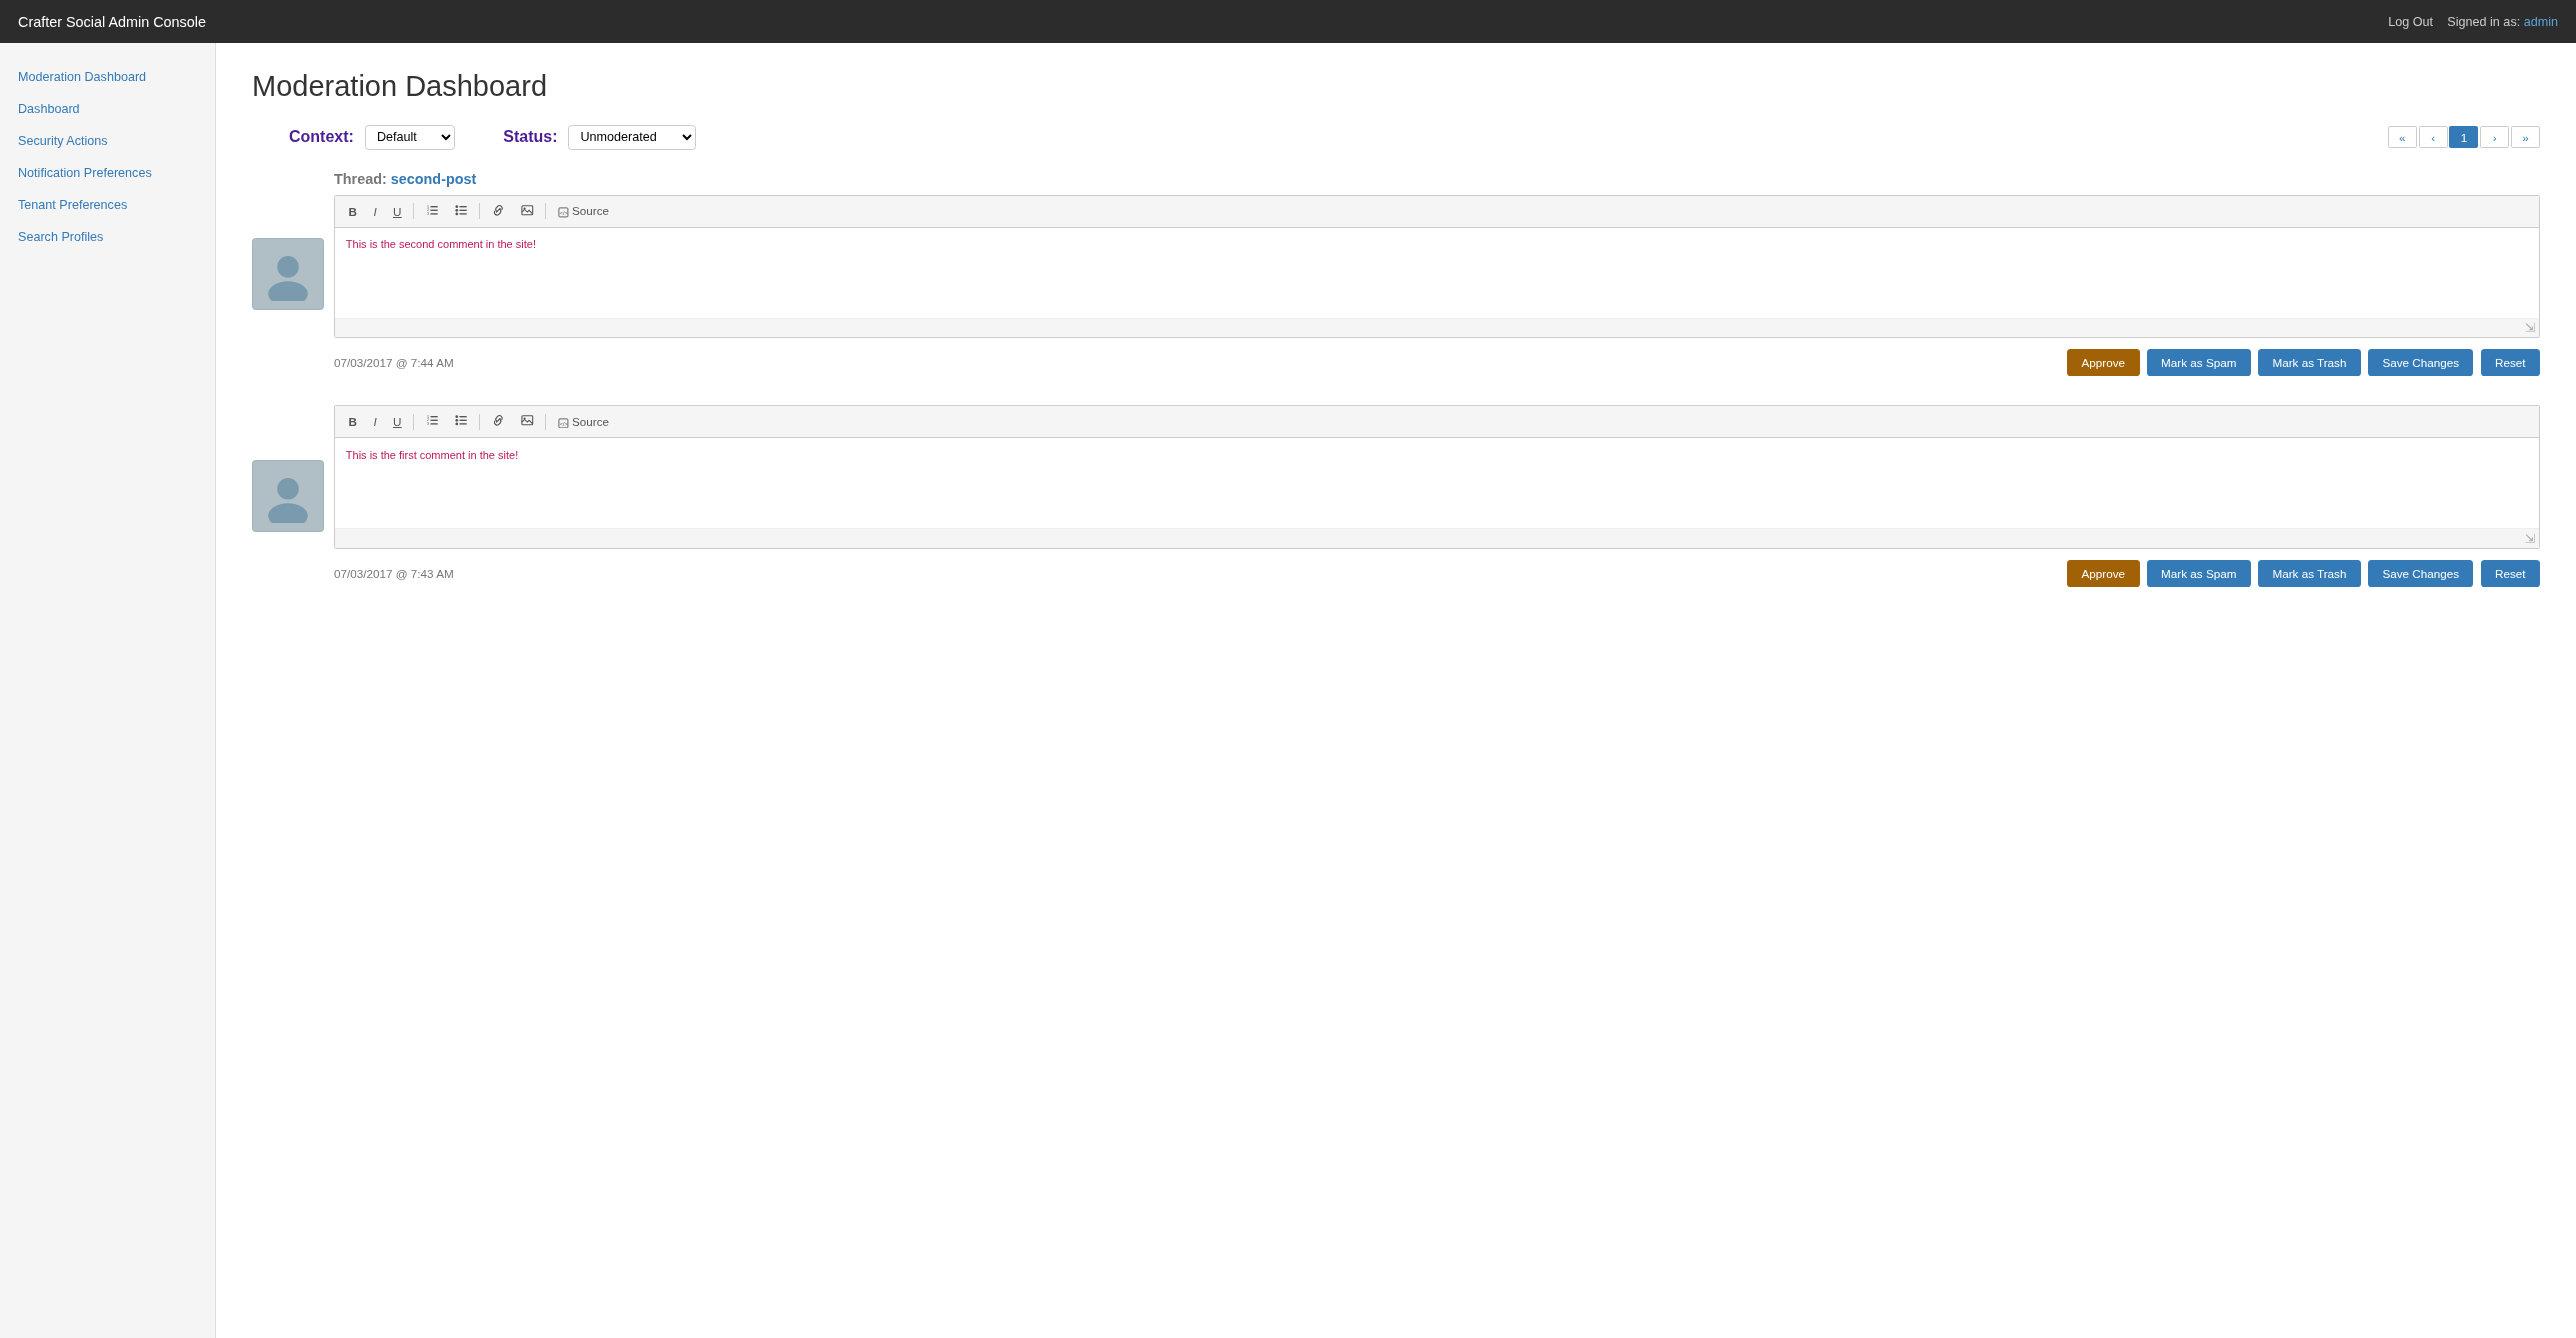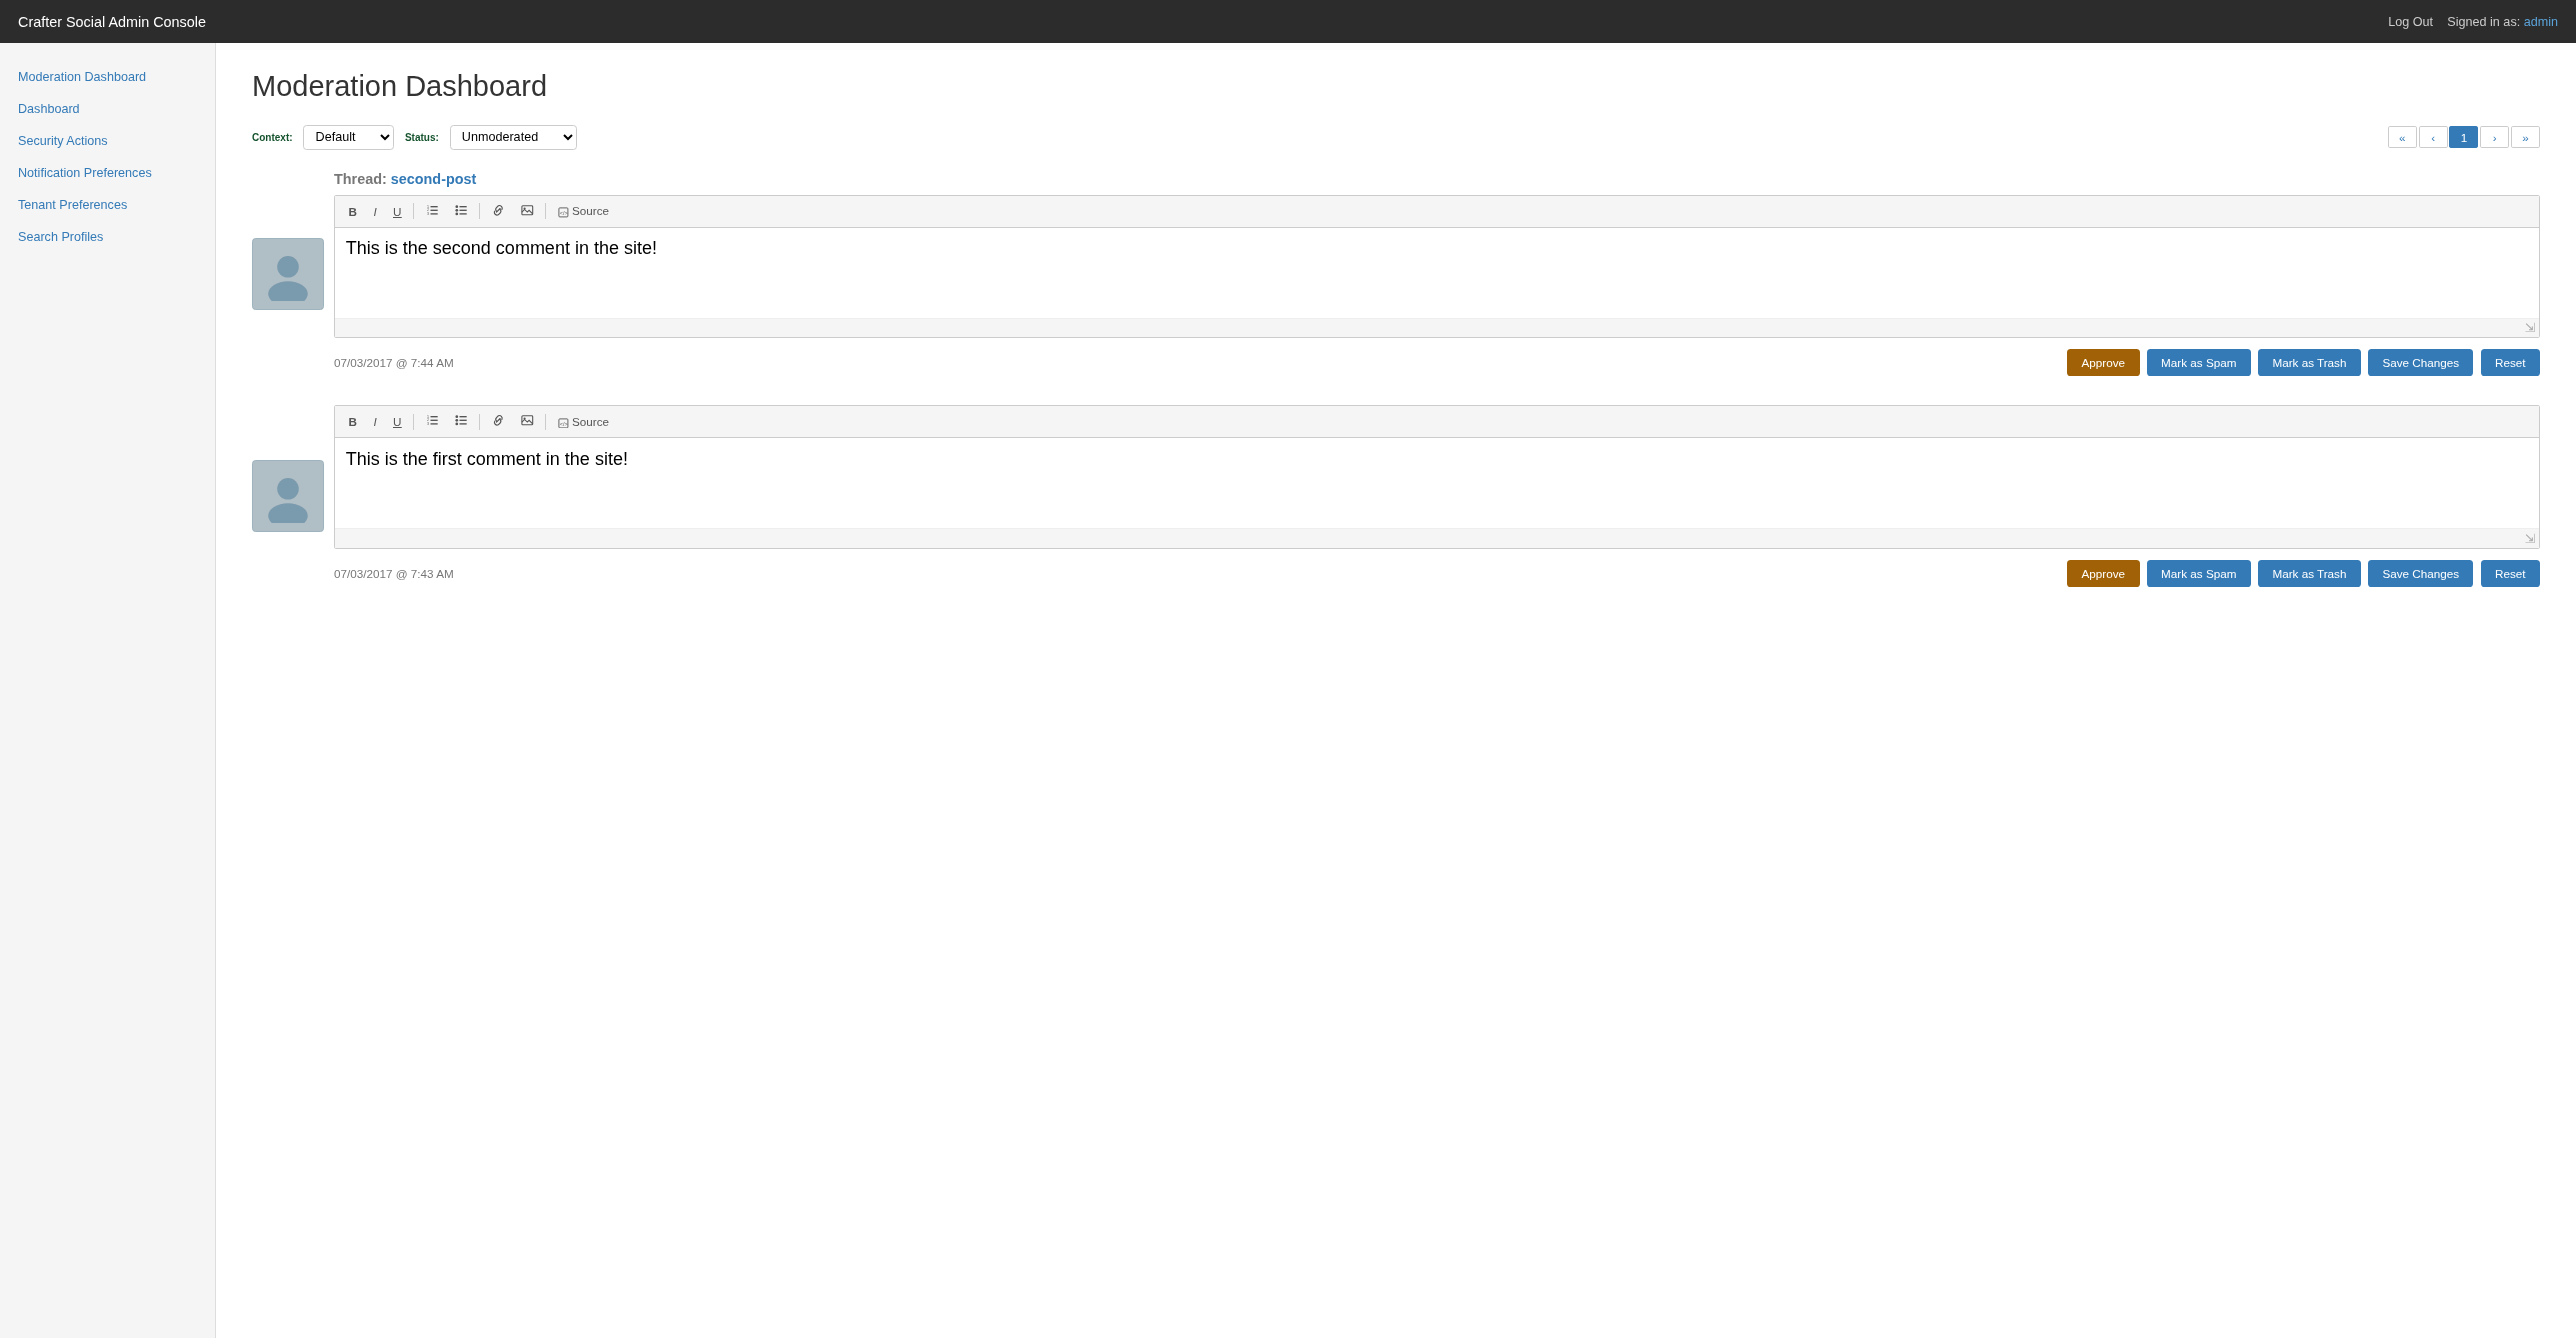--- a/index.html
+++ b/index.html
@@ -50,21 +50,21 @@
       margin-bottom: 21.6px;
     }
 
     
     .filters-bar {
       display: flex;
       align-items: center;
       gap: 10.8px;
       margin-bottom: 21.6px;
     }
-    .filter-label { font-size: 10px; font-weight: bold; color: #14532d; }
+    .filter-label { font-size: 16px; font-weight: bold; color: #4c1d95; margin-left: 37px; }
     .filter-select {
       border: 0.9px solid #ccc;
       border-radius: 3.6px;
       padding: 3.6px 21.6px 3.6px 7.2px;
       font-size: 12.6px;
       background: #fff;
       appearance: auto;
       cursor: pointer;
     }
 
@@ -148,22 +148,22 @@
       color: #555;
     }
     .toolbar-btn.bold { font-weight: bold; }
     .toolbar-btn.italic { font-style: italic; }
     .toolbar-btn.underline { text-decoration: underline; }
     .toolbar-sep { width: 0.9px; height: 16px; background: #ccc; margin: 0 1.8px; }
 
     .editor-body {
       min-height: 90px;
       padding: 10.8px;
-      font-size: 18px;
-      color: #000000;
+      font-size: 11px;
+      color: #be185d;
       background: #fff;
       position: relative;
     }
     .editor-resize-handle {
       display: flex;
       justify-content: flex-end;
       padding: 1.8px 3.6px;
       background: #f5f5f5;
       border-top: 0.9px solid #eee;
     }

